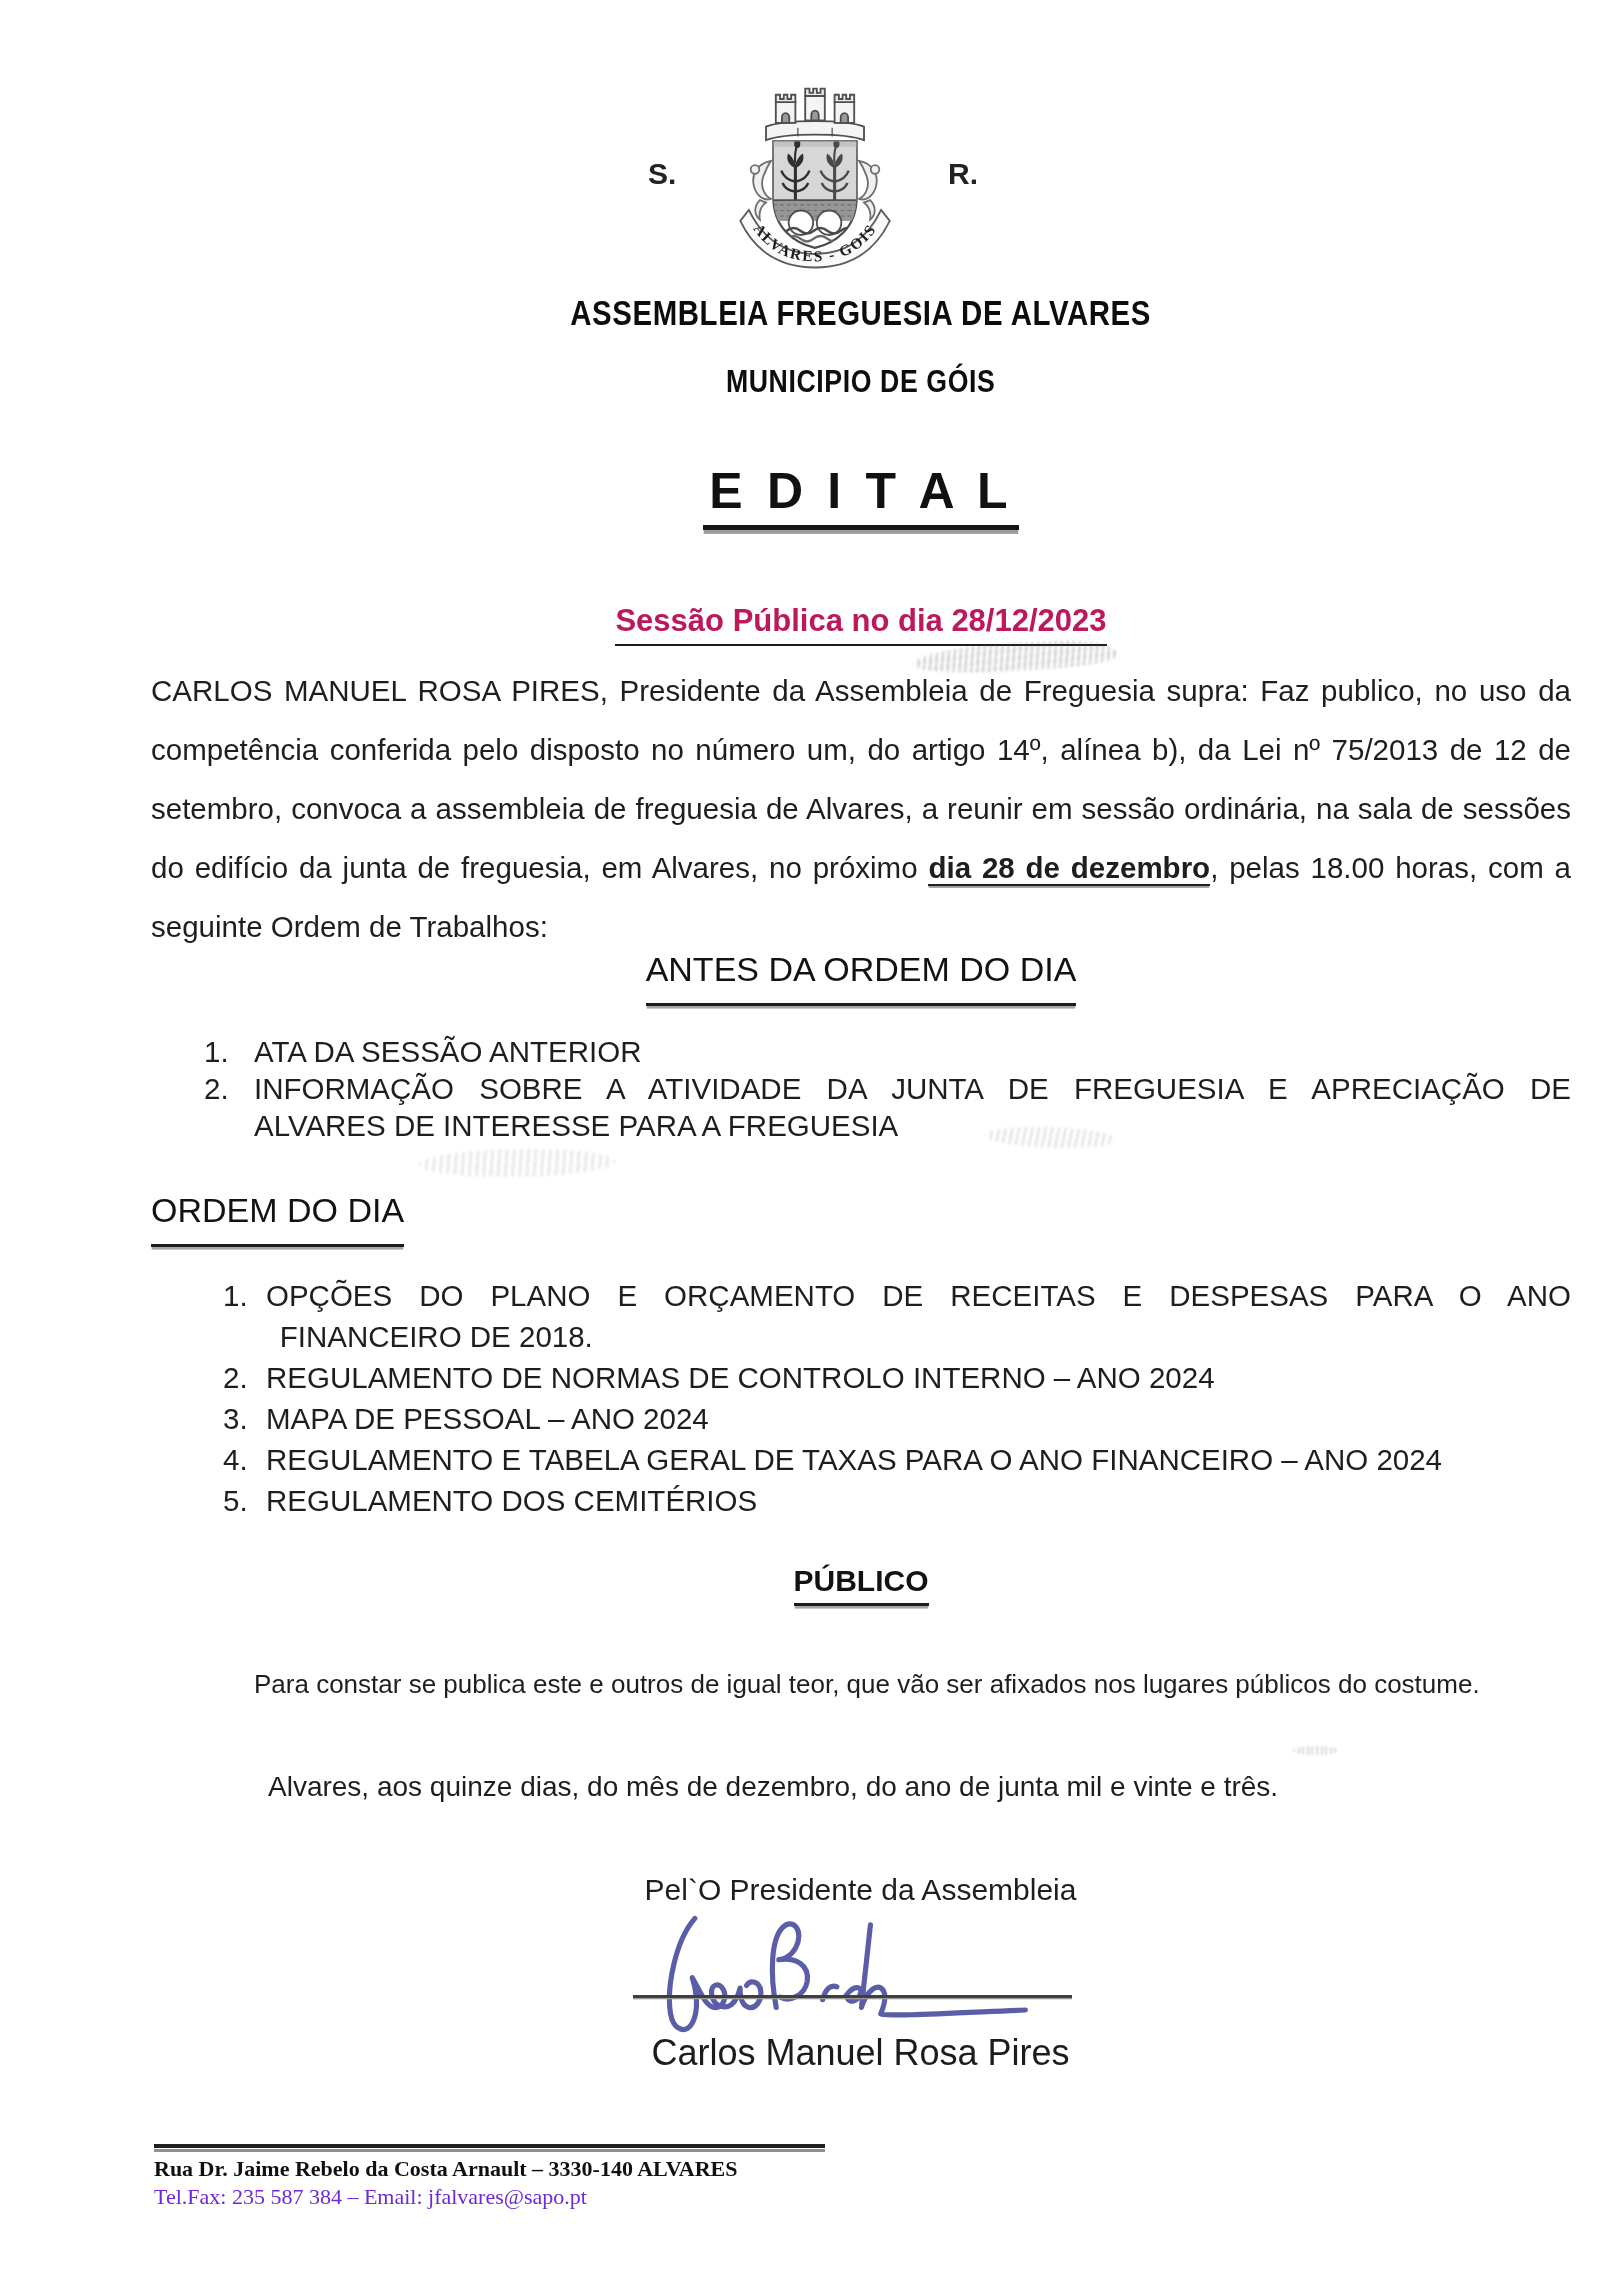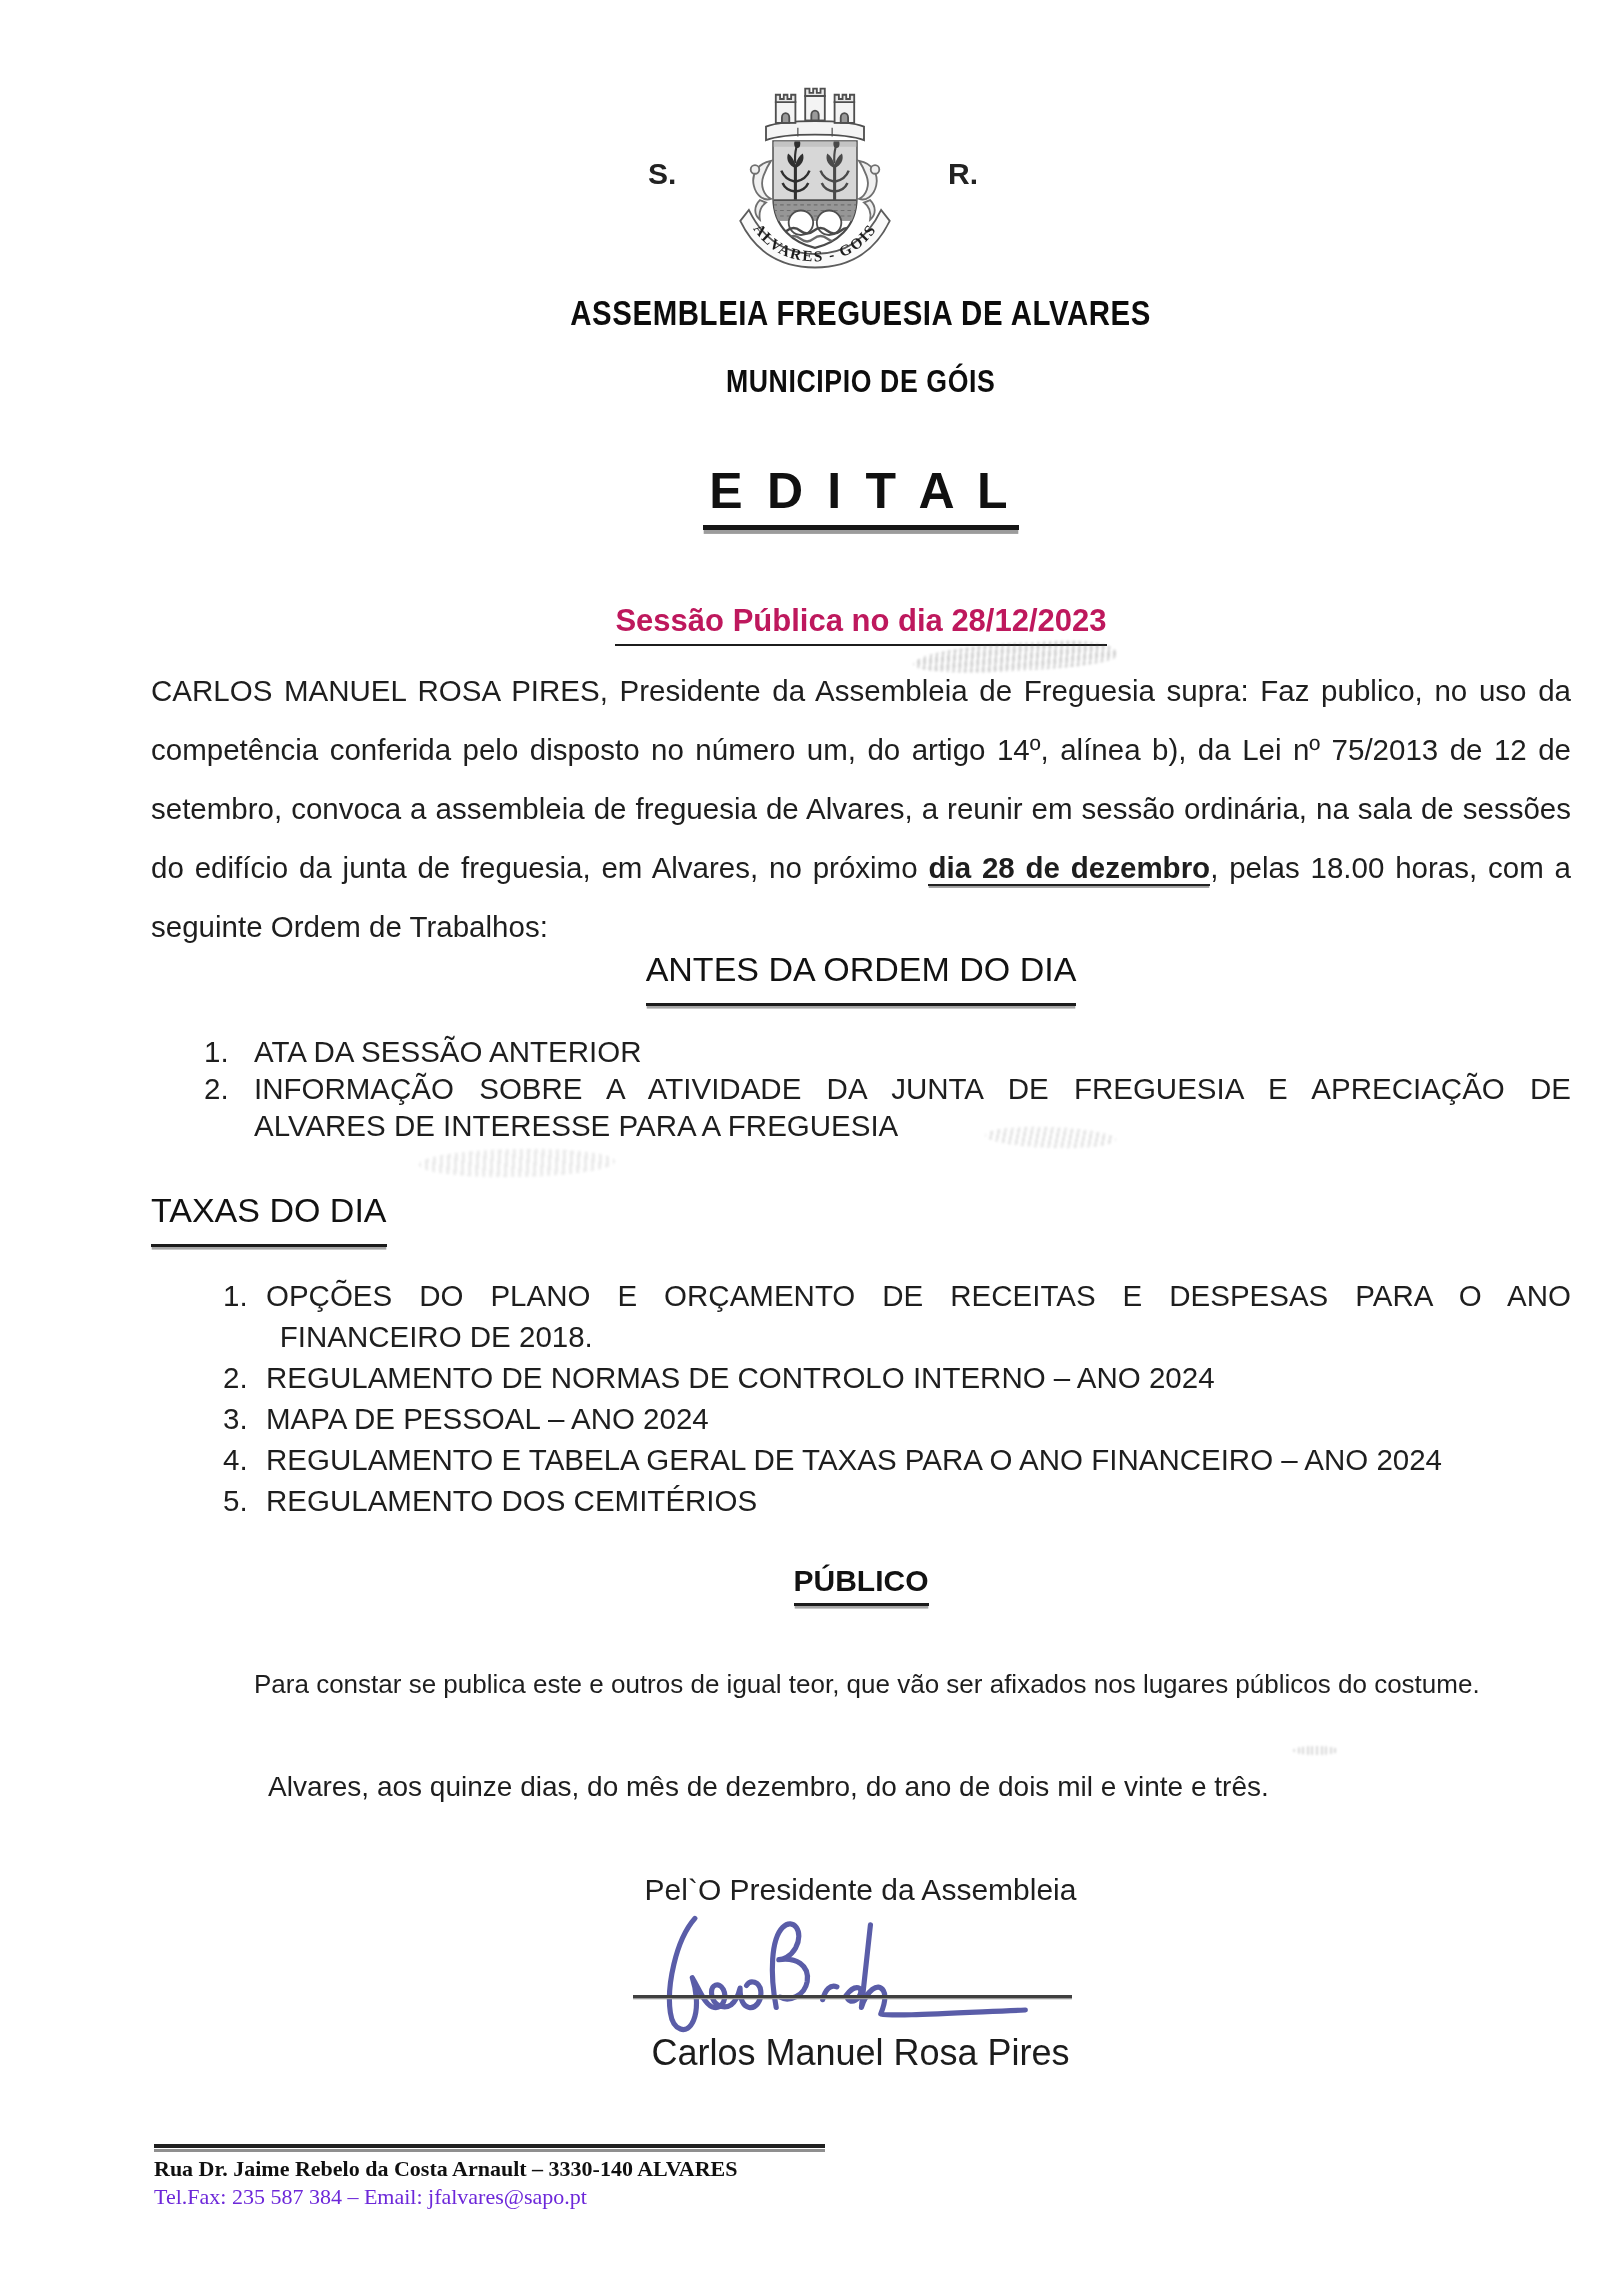--- a/index.html
+++ b/index.html
@@ -201,21 +201,21 @@
     <div class="li">
       <span class="num">2.</span>
       <div class="txt">
         <div class="ln just">INFORMAÇÃO SOBRE A ATIVIDADE DA JUNTA DE FREGUESIA E APRECIAÇÃO DE</div>
         <div class="ln">ALVARES DE INTERESSE PARA A FREGUESIA</div>
       </div>
     </div>
   </div>
 
   <div class="abs ordem-wrap">
-    <span class="h-underline">TAXAS DO DIA</span>
+    <span class="h-underline">ORDEM DO DIA</span>
   </div>
   <div class="abs list ordem-list">
     <div class="li">
       <span class="num">1.</span>
       <div class="txt">
         <div class="ln just">OPÇÕES DO PLANO E ORÇAMENTO DE RECEITAS E DESPESAS PARA O ANO</div>
         <div class="ln indent">FINANCEIRO DE 2018.</div>
       </div>
     </div>
     <div class="li">
@@ -242,21 +242,21 @@
           <div class="ln">REGULAMENTO DOS CEMITÉRIOS</div>
         </div>
     </div>
   </div>
 
   <div class="abs centercol publico-wrap">
     <span class="publico-text">PÚBLICO</span>
   </div>
 
   <div class="abs closing1">Para constar se publica este e outros de igual teor, que vão ser afixados nos lugares públicos do costume.</div>
-  <div class="abs closing2">Alvares, aos quinze dias, do mês de dezembro, do ano de dois mil e vinte e três.</div>
+  <div class="abs closing2">Alvares, aos quinze dias, do mês de dezembro, do ano de junta mil e vinte e três.</div>
 
   <div class="abs sig-center role">Pel`O Presidente da Assembleia</div>
 
   <svg class="abs sig-svg" viewBox="0 0 700 220" aria-hidden="true">
     <g fill="none" stroke="#5a5da8" stroke-width="8" stroke-linecap="round" stroke-linejoin="round">
       <path d="M88 30 C58 64 44 136 50 176 C54 204 76 212 86 188 C94 168 90 140 84 122 C96 142 104 166 118 168 C132 170 138 152 132 140 C126 128 112 132 114 148 C116 164 132 172 144 164 C152 158 156 146 158 138 C158 154 162 166 172 168 C182 170 192 158 190 142 C188 128 174 124 168 134"></path>
       <path d="M214 168 C204 116 206 62 224 44 C240 28 258 50 244 76 C236 90 224 94 218 94 C244 90 266 102 262 128 C258 150 234 160 220 152"></path>
       <path d="M286 156 C290 140 298 132 308 136"></path>
       <path d="M322 150 C336 130 352 136 342 152 C334 162 322 160 324 148"></path>
       <path d="M360 40 C354 92 348 146 346 168 C354 142 372 128 380 142 C386 152 380 168 376 178 C392 182 460 178 600 172"></path>

